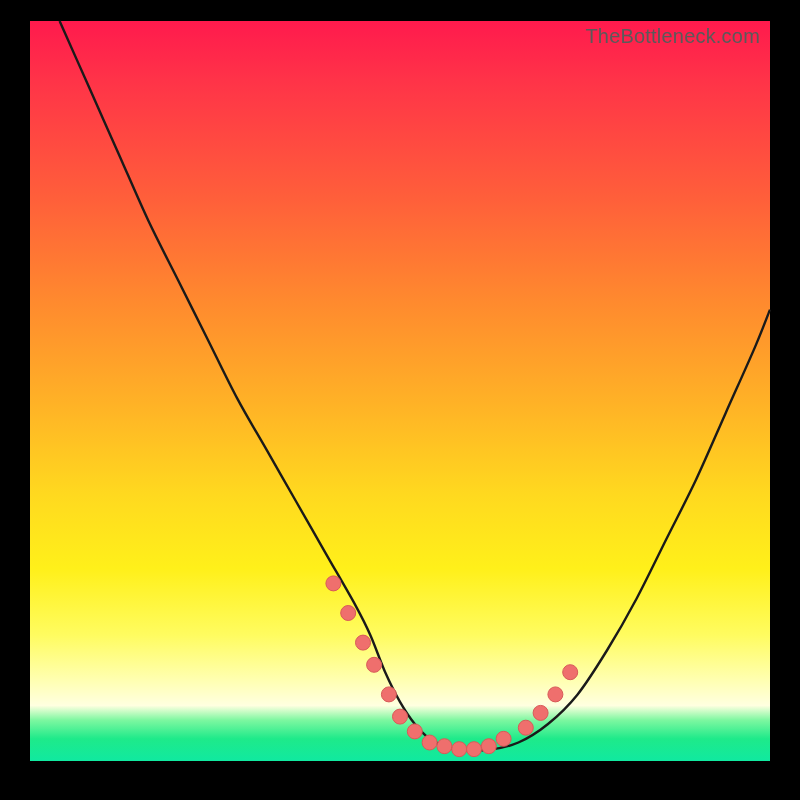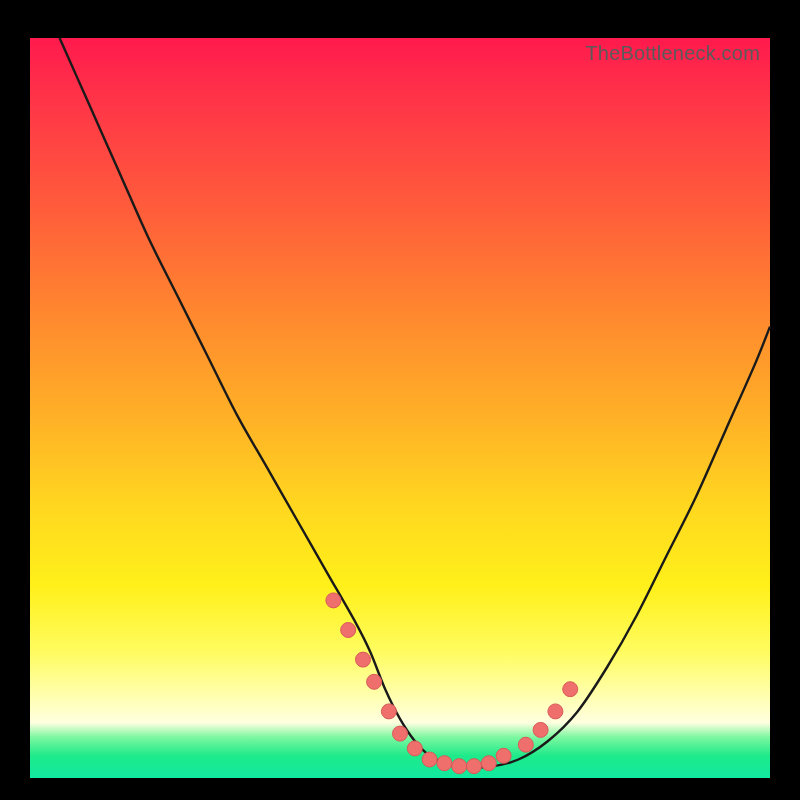--- a/index.html
+++ b/index.html
@@ -13,21 +13,21 @@
   }
   .outer {
     position: relative;
     width: 800px;
     height: 800px;
     background: #000;
   }
   .plot {
     position: absolute;
     left: 30px;
-    top: 38px;
+    top: 21px;
     width: 740px;
     height: 740px;
     
     background: linear-gradient(
       to bottom,
       #ff1a4d 0%,
       #ff3348 8%,
       #ff5f3a 24%,
       #ff8a2e 38%,
       #ffb326 52%,

